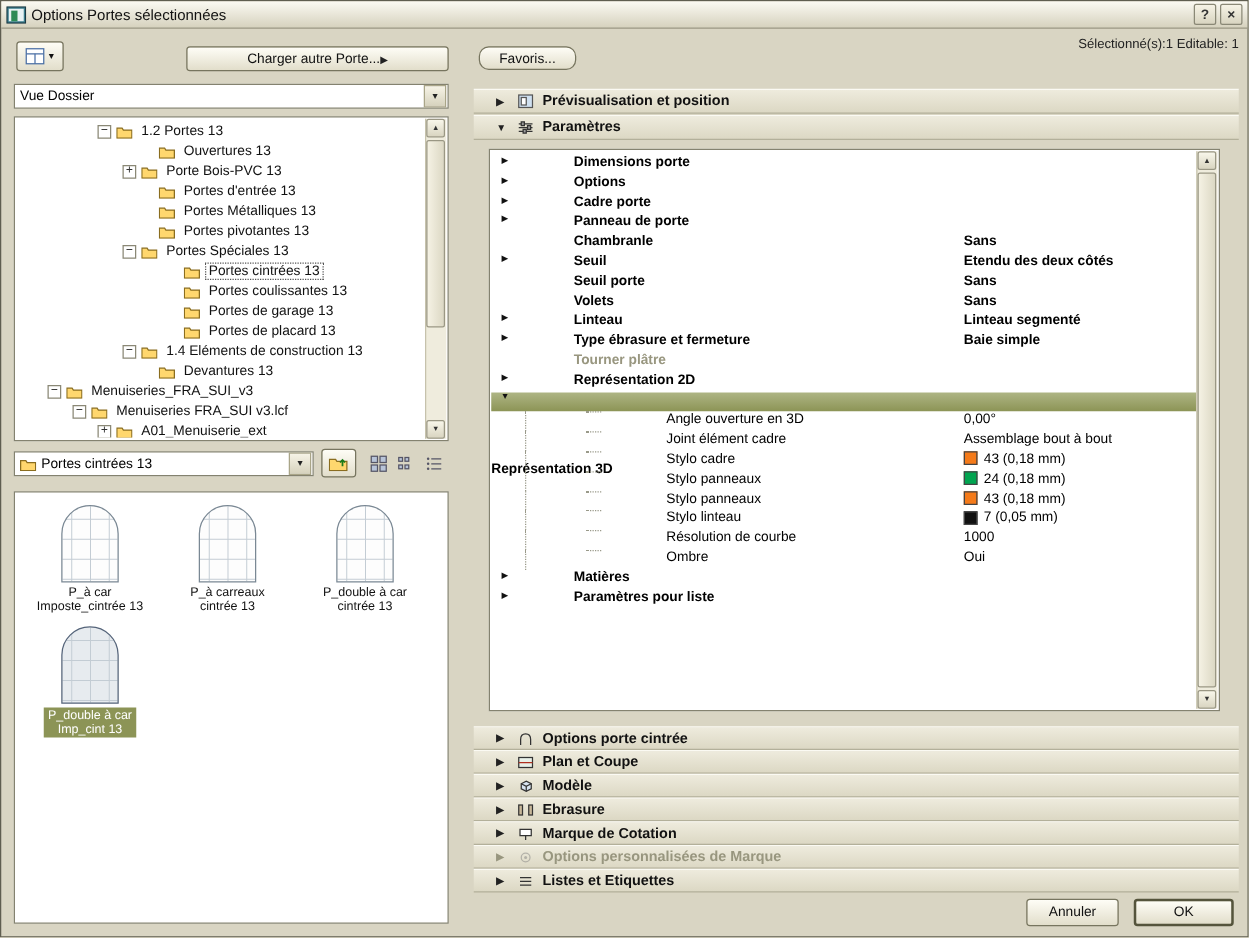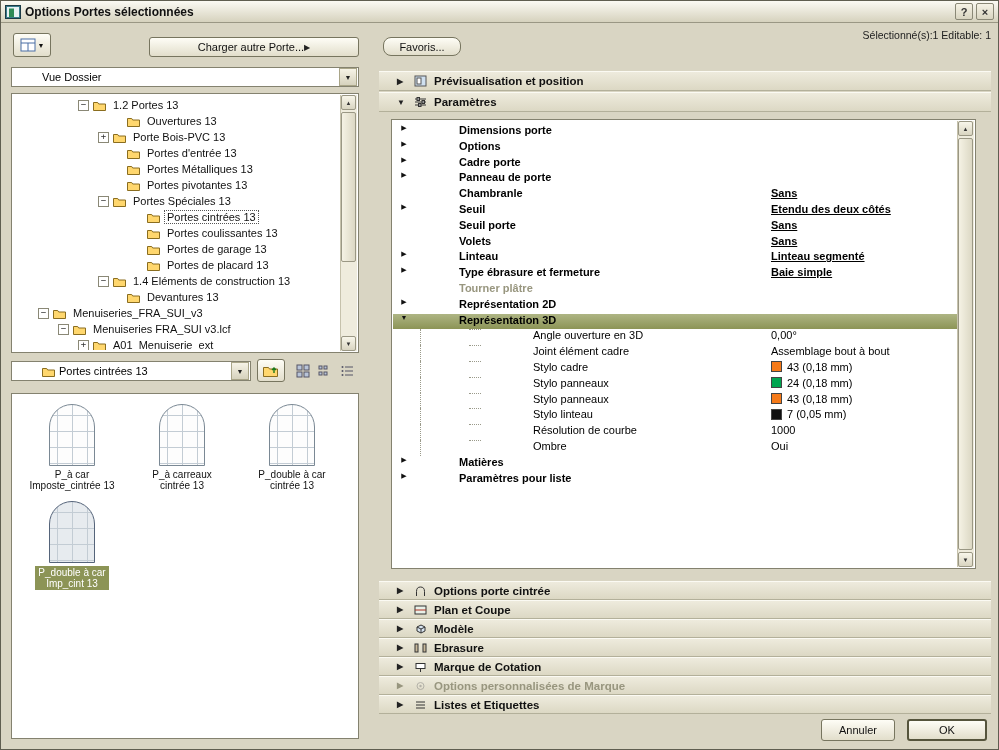--- a/index.html
+++ b/index.html
@@ -1,26 +1,26 @@
 <!DOCTYPE html>
 <html><head>
 <meta charset="utf-8">
 <style>
   html,body{margin:0;padding:0;background:#ece9d8;font-family:"Liberation Sans",sans-serif;}
   #dialog{position:relative;width:999px;height:750px;background:#d9d5c3;border:1px solid #5f5e50;box-sizing:border-box;overflow:hidden;}
 
   
   #titlebar{position:absolute;left:0;top:0;width:100%;height:22px;background:linear-gradient(#fbfaf3,#d6d2be);border-bottom:1px solid #9a9784;display:flex;align-items:center;padding:0 4px;box-sizing:border-box;}
-  #titlebar .title-text{font-size:12px;font-weight:bold;color:#111;margin-left:4px;flex:1;}
+  #titlebar .title-text{font-size:12px;font-weight:normal;color:#111;margin-left:4px;flex:1;}
   .tb-btn{width:18px;height:17px;margin-left:3px;background:linear-gradient(#f6f3e6,#d8d4c0);border:1px solid #8a8876;border-radius:2px;font-size:11px;font-weight:bold;color:#333;display:flex;align-items:center;justify-content:center;padding:0;cursor:default;}
 
   
   .btn{position:absolute;background:linear-gradient(#fefdf6,#e2decb);border:1px solid #77755f;border-radius:3px;font-size:11px;color:#111;display:flex;align-items:center;justify-content:center;box-sizing:border-box;}
   .combo{position:absolute;background:#fff;border:1px solid #84826f;height:20px;display:flex;align-items:center;font-size:11px;box-sizing:border-box;}
-  .combo-text{flex:1;padding:0 4px;white-space:nowrap;overflow:hidden;display:flex;align-items:center;gap:4px;margin-left:26px;}
+  .combo-text{flex:1;padding:0 4px;white-space:nowrap;overflow:hidden;display:flex;align-items:center;gap:4px;}
   .combo-arrow{width:16px;height:16px;margin:1px;background:linear-gradient(#f6f3e6,#d6d2bd);border:1px solid #a9a588;font-size:7px;display:flex;align-items:center;justify-content:center;color:#222;flex:none;}
 
   .white-box{position:absolute;background:#fff;border:1px solid #84826f;box-sizing:border-box;overflow:hidden;}
 
   
   .vscroll{position:absolute;top:1px;right:1px;bottom:1px;width:16px;background:#efecdd;border-left:1px solid #c6c2ac;}
   .sb-btn{position:absolute;left:0;width:15px;height:15px;background:linear-gradient(#f8f6ea,#d9d5c1);border:1px solid #9a9784;border-radius:2px;font-size:6px;color:#333;display:flex;align-items:center;justify-content:center;box-sizing:border-box;}
   .sb-btn.up{top:0;}
   .sb-btn.down{bottom:0;}
   .sb-thumb{position:absolute;left:0;width:15px;background:linear-gradient(90deg,#f5f2e4,#dcd8c4);border:1px solid #9a9784;border-radius:2px;box-sizing:border-box;}
@@ -60,23 +60,23 @@
   #sec-preview{top:70px;}
   #sec-params{top:91px;}
   #param-box{left:390px;top:118px;width:585px;height:450px;}
   #param-list{position:absolute;left:1px;top:4px;right:18px;bottom:2px;}
   .param-row{height:15.8px;position:relative;display:flex;align-items:flex-start;font-size:11px;color:#000;gap:48px;}
   .param-row .arr{width:14px;text-align:center;font-size:7px;padding-left:4px;flex:none;color:#111;}
   .param-row.top .p-label{font-weight:bold;}
   .param-row.sub::before{content:'';position:absolute;left:27px;top:0;bottom:0;border-left:1px dotted #9a9a8a;}
   .param-row.sub .dots{width:12px;border-bottom:1px dotted #9a9a8a;margin-left:10px;margin-right:4px;flex:none;}
   .param-val{position:absolute;left:378px;display:flex;align-items:center;gap:5px;}
-  .param-row.top .param-val{font-weight:bold;text-decoration:underline;}
+  .param-row.top .param-val{font-weight:bold;}
   .swatch{width:9px;height:9px;border:1px solid #444;flex:none;}
-  .param-row.selected{background:linear-gradient(#aeb584,#8c9456);}
+  .param-row.selected{background:linear-gradient(#aeb584,#8c9456);flex-direction:column;}
   .param-row.disabled .p-label{color:#98967f;}
   #sections-bottom{position:absolute;left:0;top:0;}
   .section-row{position:absolute;left:378px;width:612px;height:19px;display:flex;align-items:center;gap:7px;padding-left:18px;box-sizing:border-box;font-size:11.5px;font-weight:bold;color:#111;background:linear-gradient(#eeebdd,#dcd8c4);border-top:1px solid #fbfaf3;border-bottom:1px solid #b3b09a;}
   .section-row .chev{font-size:8px;color:#222;width:10px;flex:none;}
   .section-row.disabled{color:#98967f;}
   .section-row.disabled .chev{color:#98967f;}
   .section-row.disabled .sec-ic{opacity:.45;}
   #btn-cancel{left:820px;top:718px;width:74px;height:22px;}
   #btn-ok{left:906px;top:718px;width:80px;height:22px;border:2px solid #55543c;text-align:right;}
 </style>

